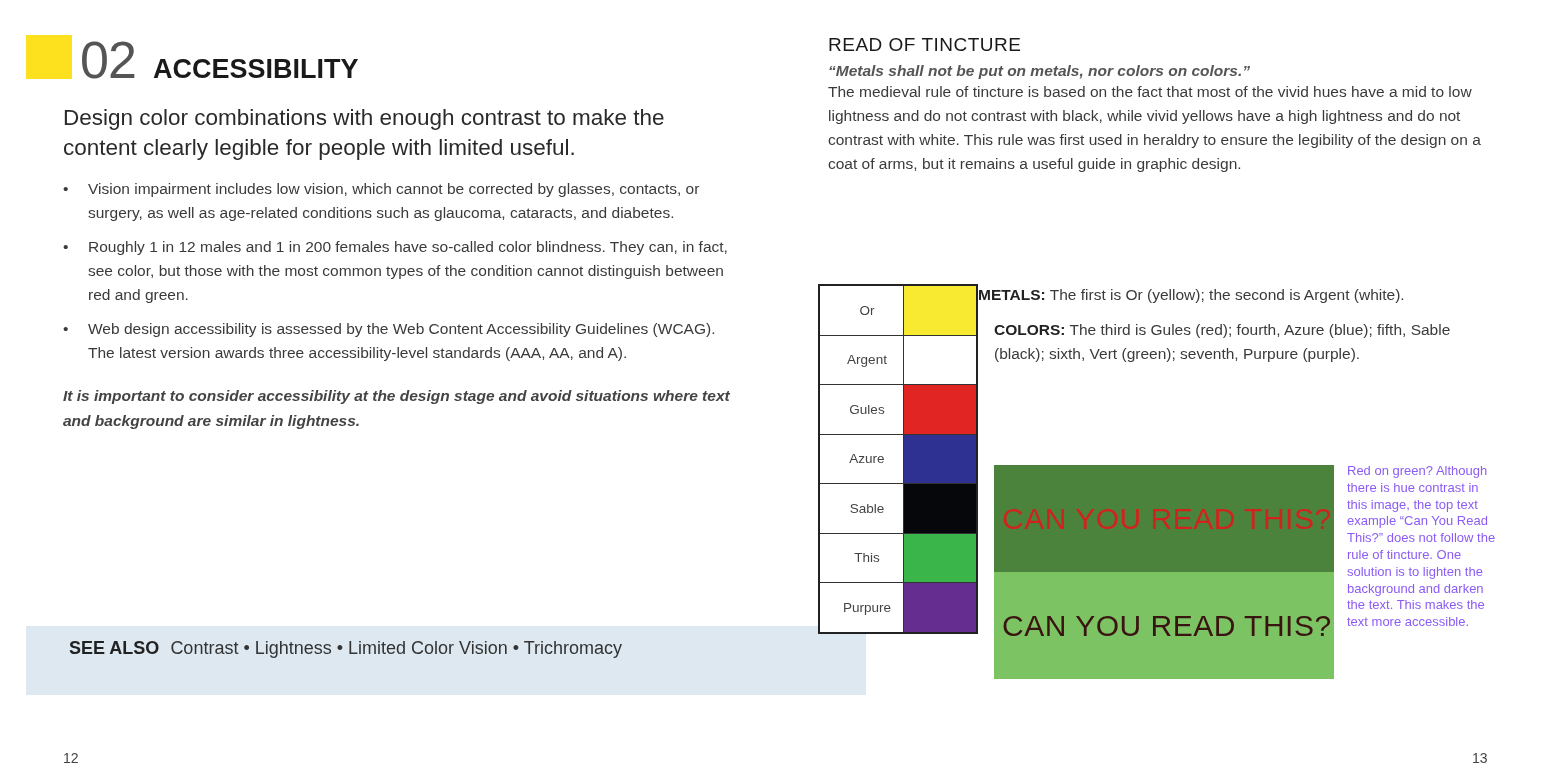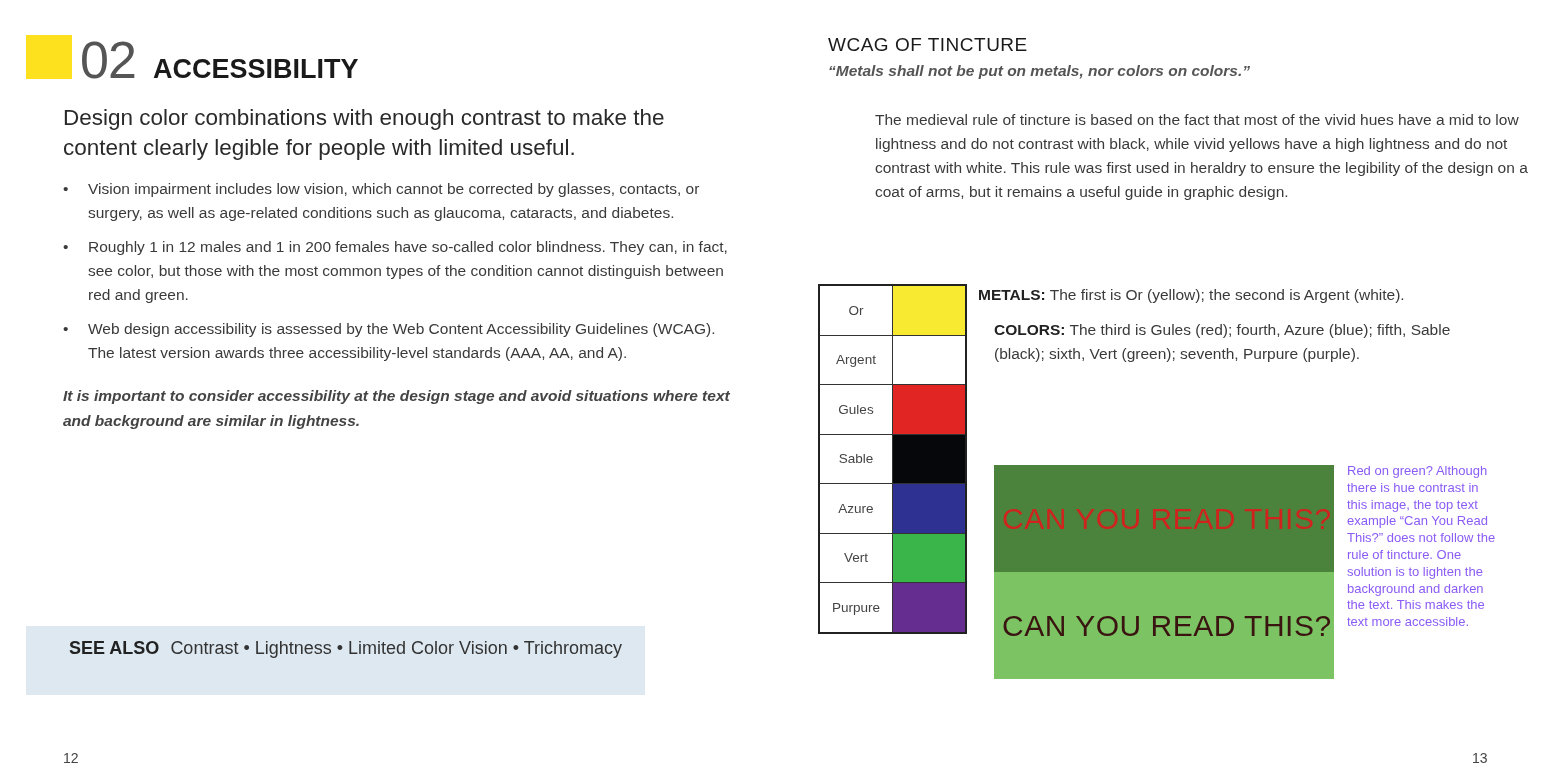--- a/index.html
+++ b/index.html
@@ -11,35 +11,35 @@
 
   
   .yellow-square { position: absolute; left: 26px; top: 35px; width: 46px; height: 44px; background: #fde11f; }
   .chapter-num { position: absolute; left: 80px; top: 28px; font-size: 52px; font-weight: 300; color: #555; letter-spacing: -1px; line-height: 64px; }
   .chapter-title { position: absolute; left: 153px; top: 52px; font-size: 27px; font-weight: bold; color: #1a1a1a; line-height: 34px; }
   .lead { position: absolute; left: 63px; top: 103px; width: 680px; font-size: 22.5px; line-height: 30px; color: #2a2a2a; }
   .bullets { position: absolute; left: 63px; top: 177px; width: 680px; margin: 0; padding: 0; list-style: none; }
   .bullets li { position: relative; padding-left: 25px; font-size: 15.5px; line-height: 24px; color: #3a3a3a; margin-bottom: 10px; }
   .bullets li .dot { position: absolute; left: 0; top: 0; }
   .callout { position: absolute; left: 63px; top: 383px; width: 680px; font-size: 15.5px; line-height: 25px; font-style: italic; font-weight: bold; color: #444; }
-  .see-also { position: absolute; left: 26px; top: 626px; width: 619px; height: 69px; background: #dde8f0; }
+  .see-also { position: absolute; left: 26px; top: 626px; width: 840px; height: 69px; background: #dde8f0; }
   .see-also-inner { position: absolute; left: 43px; top: 10px; font-size: 18px; line-height: 24px; color: #333; }
   .see-also-label { font-weight: bold; color: #222; margin-right: 6px; }
   .page-num { position: absolute; top: 708px; font-size: 14px; color: #444; margin-top: 42px; }
   .page-num.l { left: 63px; }
   .page-num.r { left: 682px; }
 
   
   .rt-title { position: absolute; left: 38px; top: 34px; font-size: 19px; color: #1a1a1a; letter-spacing: 0.5px; }
   .rt-quote { position: absolute; left: 38px; top: 62px; font-size: 15.5px; font-style: italic; font-weight: bold; color: #555; }
-  .rt-body { position: absolute; left: 38px; top: 108px; width: 660px; font-size: 15.5px; line-height: 24px; color: #3a3a3a; margin-left: 47px; }
+  .rt-body { position: absolute; left: 38px; top: 80px; width: 660px; font-size: 15.5px; line-height: 24px; color: #3a3a3a; }
 
   .tincture-table { position: absolute; left: 28px; top: 284px; border-collapse: collapse; border: 2px solid #222; }
   .tincture-table td { border: 1.5px solid #333; height: 48.5px; padding: 0; }
-  .tincture-table td.name { width: 72px; text-align: center; font-size: 13.5px; color: #444; background: #fff; }
+  .tincture-table td.name { width: 72px; text-align: center; font-size: 13.5px; color: #444; background: #fff; padding-left: 11px; }
   .tincture-table td.swatch { width: 72px; }
 
   .metals { position: absolute; left: 188px; top: 283px; width: 490px; font-size: 15.5px; line-height: 24px; color: #3a3a3a; }
   .colors { position: absolute; left: 204px; top: 318px; width: 490px; font-size: 15.5px; line-height: 24px; color: #3a3a3a; }
   .lbl { font-weight: bold; color: #222; }
 
   .demo { position: absolute; left: 204px; top: 465px; width: 340px; height: 240px; }
   .demo-top { height: 107px; background: #4c833c; display: flex; align-items: center; padding-left: 8px; box-sizing: border-box; }
   .demo-bot { height: 107px; background: #7bc363; display: flex; align-items: center; padding-left: 8px; box-sizing: border-box; }
   .demo-text { font-size: 30px; letter-spacing: 0.5px; white-space: nowrap; }
@@ -78,48 +78,48 @@
     <div class="see-also-inner">
       <span class="see-also-label">SEE ALSO</span>
       <span>Contrast • Lightness • Limited Color Vision • Trichromacy</span>
     </div>
   </div>
 
   <div class="page-num l">12</div>
 </div>
 
 <div class="page right">
-  <div class="rt-title">WCAG OF TINCTURE</div>
+  <div class="rt-title">READ OF TINCTURE</div>
   <div class="rt-quote">“Metals shall not be put on metals, nor colors on colors.”</div>
   <div class="rt-body">The medieval rule of tincture is based on the fact that most of the vivid hues have a mid to low lightness and do not contrast with black, while vivid yellows have a high lightness and do not contrast with white. This rule was first used in heraldry to ensure the legibility of the design on a coat of arms, but it remains a useful guide in graphic design.</div>
 
   <table class="tincture-table">
     <tbody>
       <tr>
         <td class="name">Or</td>
         <td class="swatch" style="background:#f8e931"></td>
       </tr>
       <tr>
         <td class="name">Argent</td>
         <td class="swatch" style="background:#ffffff"></td>
       </tr>
       <tr>
         <td class="name">Gules</td>
         <td class="swatch" style="background:#e02522"></td>
       </tr>
       <tr>
+        <td class="name">Azure</td>
+        <td class="swatch" style="background:#2e3092"></td>
+      </tr>
+      <tr>
         <td class="name">Sable</td>
         <td class="swatch" style="background:#05070b"></td>
       </tr>
       <tr>
-        <td class="name">Azure</td>
-        <td class="swatch" style="background:#2e3092"></td>
-      </tr>
-      <tr>
-        <td class="name">Vert</td>
+        <td class="name">This</td>
         <td class="swatch" style="background:#39b54a"></td>
       </tr>
       <tr>
         <td class="name">Purpure</td>
         <td class="swatch" style="background:#662d91"></td>
       </tr>
     </tbody>
   </table>
 
   <div class="metals">

